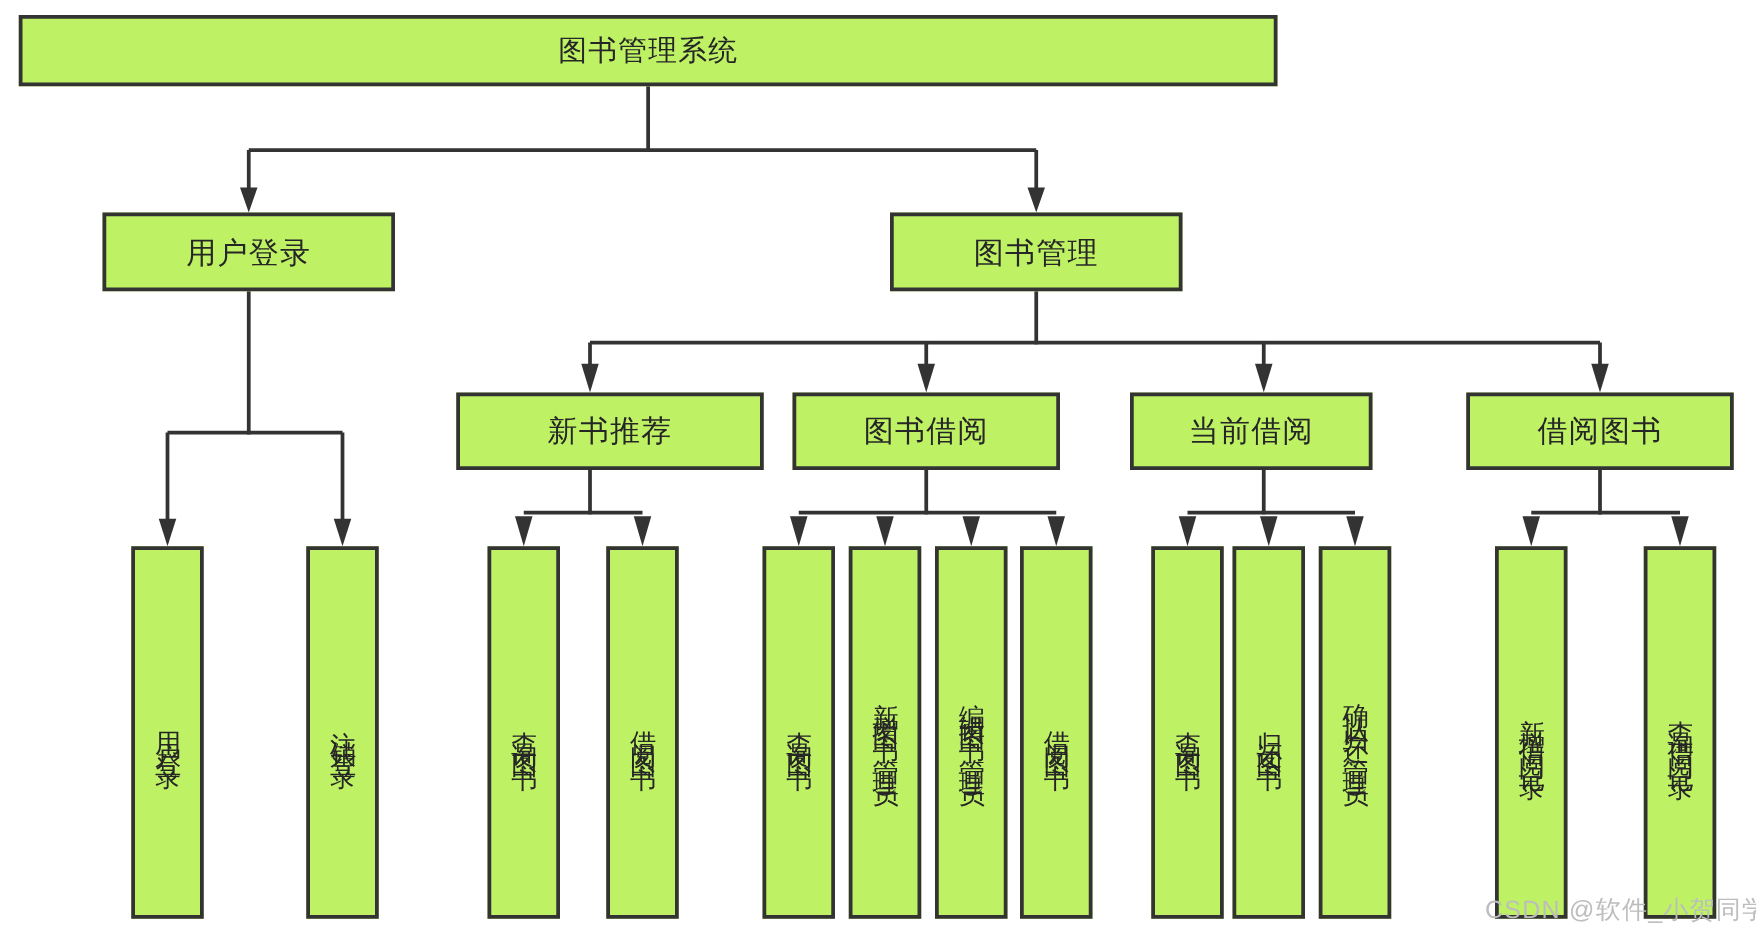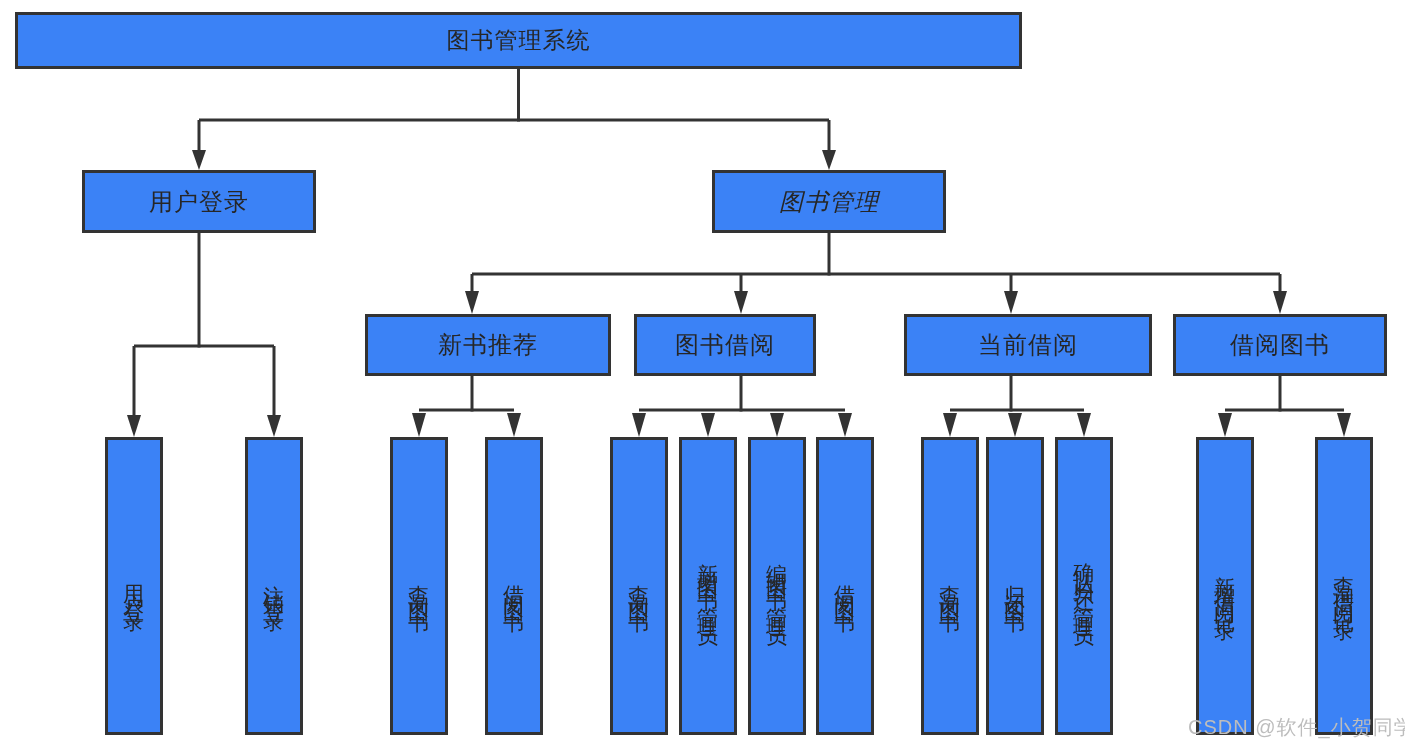--- a/index.html
+++ b/index.html
@@ -5,21 +5,21 @@
   html,body{margin:0;padding:0;}
   body{
     width:1405px;height:747px;position:relative;background:#ffffff;
     font-family:"Liberation Sans","DejaVu Sans",sans-serif;
     overflow:hidden;
   }
   .stage{position:absolute;left:0;top:0;width:1405px;height:747px;}
   svg.wires{position:absolute;left:0;top:0;z-index:1;}
   .node{
     position:absolute;z-index:2;box-sizing:border-box;
-    background:#3b82f6;border:3px solid #333333;
+    background:#bef264;border:3px solid #333333;
     display:flex;align-items:center;justify-content:center;
     color:#262626;
   }
   .node.hlabel span{font-size:24px;letter-spacing:1px;white-space:nowrap;}
   .node.root span{font-size:23px;}
   .node.leaf span{
     writing-mode:vertical-rl;text-orientation:mixed;
     font-size:21px;letter-spacing:9px;line-height:1;
     white-space:nowrap;
   }
@@ -98,31 +98,31 @@
     </g>
   </svg>
 
   <div class="node root hlabel" style="left:15px;top:12px;width:1007px;height:57px;">
     <span>图书管理系统</span>
   </div>
 
   <div class="node hlabel" style="left:82px;top:170px;width:234px;height:63px;">
     <span>用户登录</span>
   </div>
-  <div class="node hlabel" style="left:712px;top:170px;width:234px;height:63px;font-style:italic;">
+  <div class="node hlabel" style="left:712px;top:170px;width:234px;height:63px;">
     <span>图书管理</span>
   </div>
 
   <div class="node hlabel" style="left:365px;top:314px;width:246px;height:62px;">
     <span>新书推荐</span>
   </div>
-  <div class="node hlabel" style="left:634px;top:314px;width:182px;height:62px;justify-content:center;">
+  <div class="node hlabel" style="left:634px;top:314px;width:214px;height:62px;justify-content:center;">
     <span>图书借阅</span>
   </div>
-  <div class="node hlabel" style="left:904px;top:314px;width:248px;height:62px;">
+  <div class="node hlabel" style="left:904px;top:314px;width:194px;height:62px;">
     <span>当前借阅</span>
   </div>
   <div class="node hlabel" style="left:1173px;top:314px;width:214px;height:62px;">
     <span>借阅图书</span>
   </div>
 
   <div class="node leaf" style="left:105px;top:437px;width:58px;height:298px;">
     <span>用户登录</span>
   </div>
   <div class="node leaf" style="left:245px;top:437px;width:58px;height:298px;">

